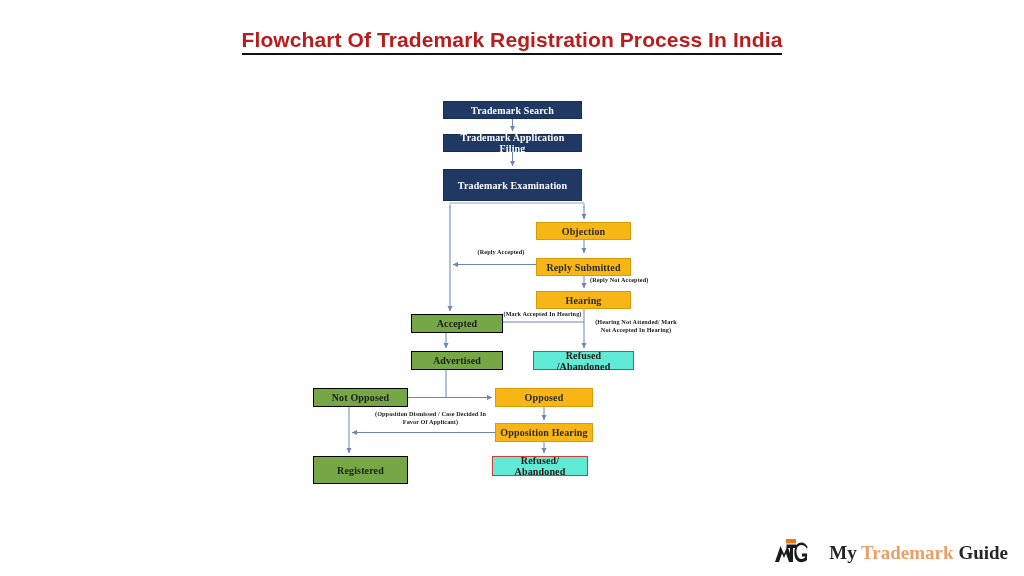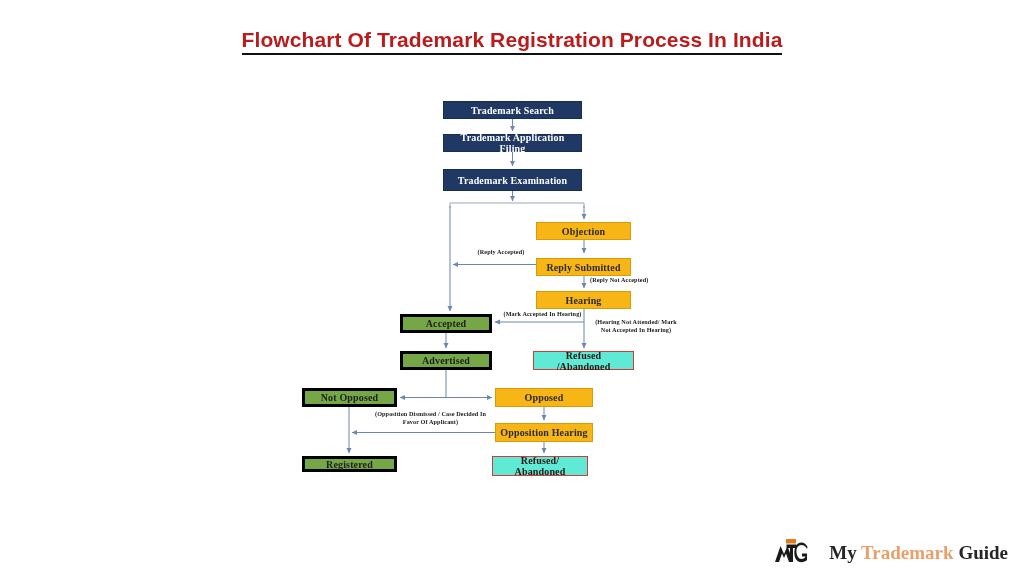--- a/index.html
+++ b/index.html
@@ -80,22 +80,23 @@
     border: 1px solid #172D52;
     color: #ffffff;
   }
   .node.orange {
     background: #F7B615;
     border: 1px solid #D99A08;
     color: #2B2B2B;
   }
   .node.green {
     background: #76A746;
-    border: 3px solid #000000;
+    border: 1px solid #000000;
     color: #1E1E1E;
+    margin-left: 11px;
   }
   .node.red {
     background: #5eead4;
     border: 1px solid #D63A37;
     color: #2B1414;
   }
 
   .edge-label {
     position: absolute;
     font-family: "Liberation Serif", "DejaVu Serif", serif;
@@ -188,35 +189,35 @@
         <line x1="544" y1="407" x2="544" y2="420" marker-end="url(#ah)"></line>
 
         <line x1="495" y1="432.5" x2="352" y2="432.5" marker-end="url(#ah)"></line>
 
         <line x1="544" y1="442" x2="544" y2="453" marker-end="url(#ah)"></line>
       </g>
     </svg>
 
     <div class="node navy" style="left:443px;top:101px;width:139px;height:18px;">Trademark Search</div>
     <div class="node navy" style="left:443px;top:134px;width:139px;height:18px;">Trademark Application Filing</div>
-    <div class="node navy" style="left:443px;top:169px;width:139px;height:22px;">Trademark Examination</div>
+    <div class="node navy" style="left:443px;top:169px;width:139px;height:32px;">Trademark Examination</div>
 
     <div class="node orange" style="left:536px;top:222px;width:95px;height:18px;">Objection</div>
     <div class="node orange" style="left:536px;top:258px;width:95px;height:18px;">Reply Submitted</div>
     <div class="node orange" style="left:536px;top:291px;width:95px;height:18px;text-align:center;">Hearing</div>
 
     <div class="node green" style="left:400px;top:314px;width:92px;height:19px;">Accepted</div>
     <div class="node green" style="left:400px;top:351px;width:92px;height:19px;">Advertised</div>
     <div class="node red" style="left:533px;top:351px;width:101px;height:19px;">Refused /Abandoned</div>
 
     <div class="node green" style="left:302px;top:388px;width:95px;height:19px;">Not Opposed</div>
     <div class="node orange" style="left:495px;top:388px;width:98px;height:19px;">Opposed</div>
     <div class="node orange" style="left:495px;top:423px;width:98px;height:19px;">Opposition Hearing</div>
 
-    <div class="node green" style="left:302px;top:456px;width:95px;height:16px;">Registered</div>
+    <div class="node green" style="left:302px;top:456px;width:95px;height:28px;">Registered</div>
     <div class="node red" style="left:492px;top:456px;width:96px;height:20px;">Refused/ Abandoned</div>
 
     <div class="edge-label" style="left:466px;top:248px;width:70px;">(Reply Accepted)</div>
     <div class="edge-label" style="left:590px;top:276px;width:82px;text-align:left;">(Reply Not Accepted)</div>
     <div class="edge-label" style="left:491px;top:310px;width:103px;">(Mark Accepted In Hearing)</div>
     <div class="edge-label" style="left:588px;top:318px;width:96px;">(Hearing Not Attended/ Mark
 Not Accepted In Hearing)</div>
     <div class="edge-label" style="left:353px;top:410px;width:155px;">(Opposition Dismissed / Case Decided In
 Favor Of Applicant)</div>
 

